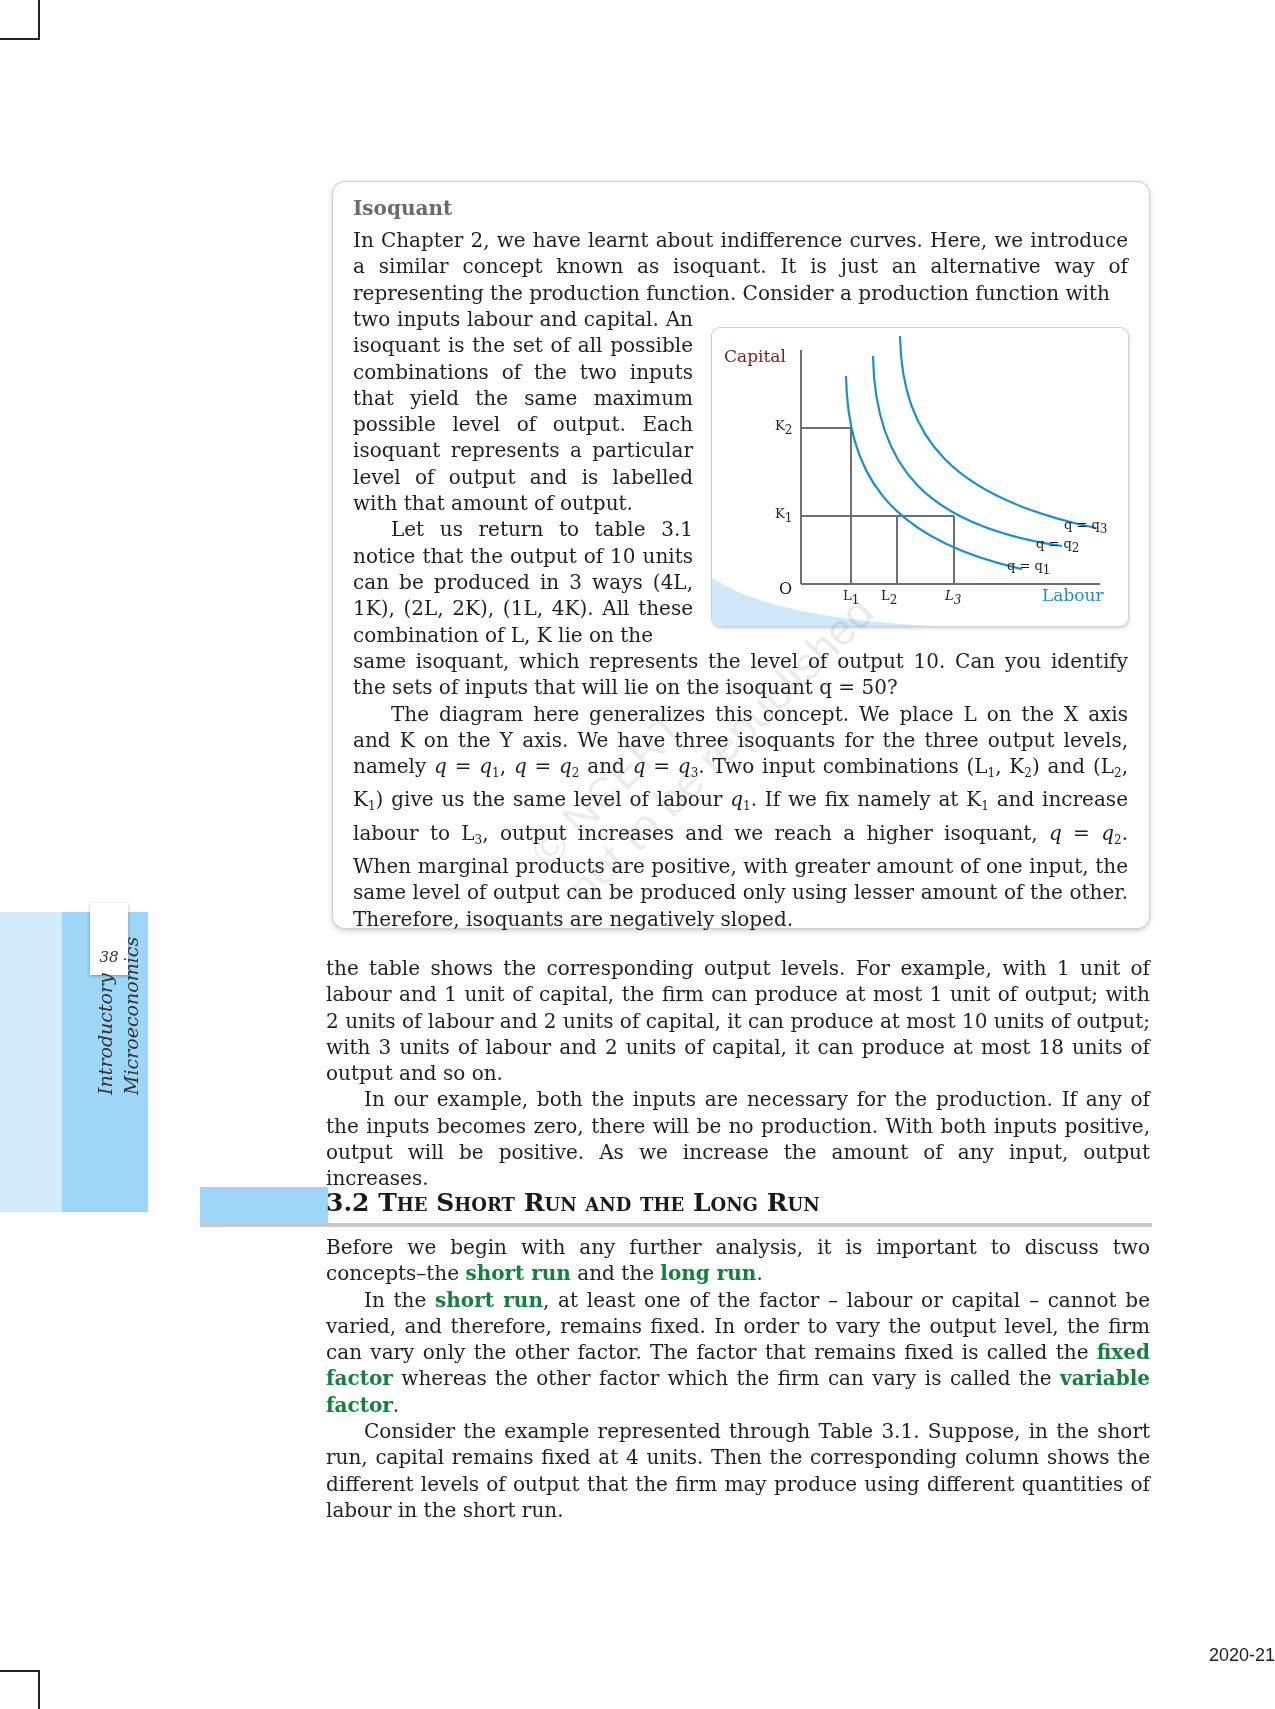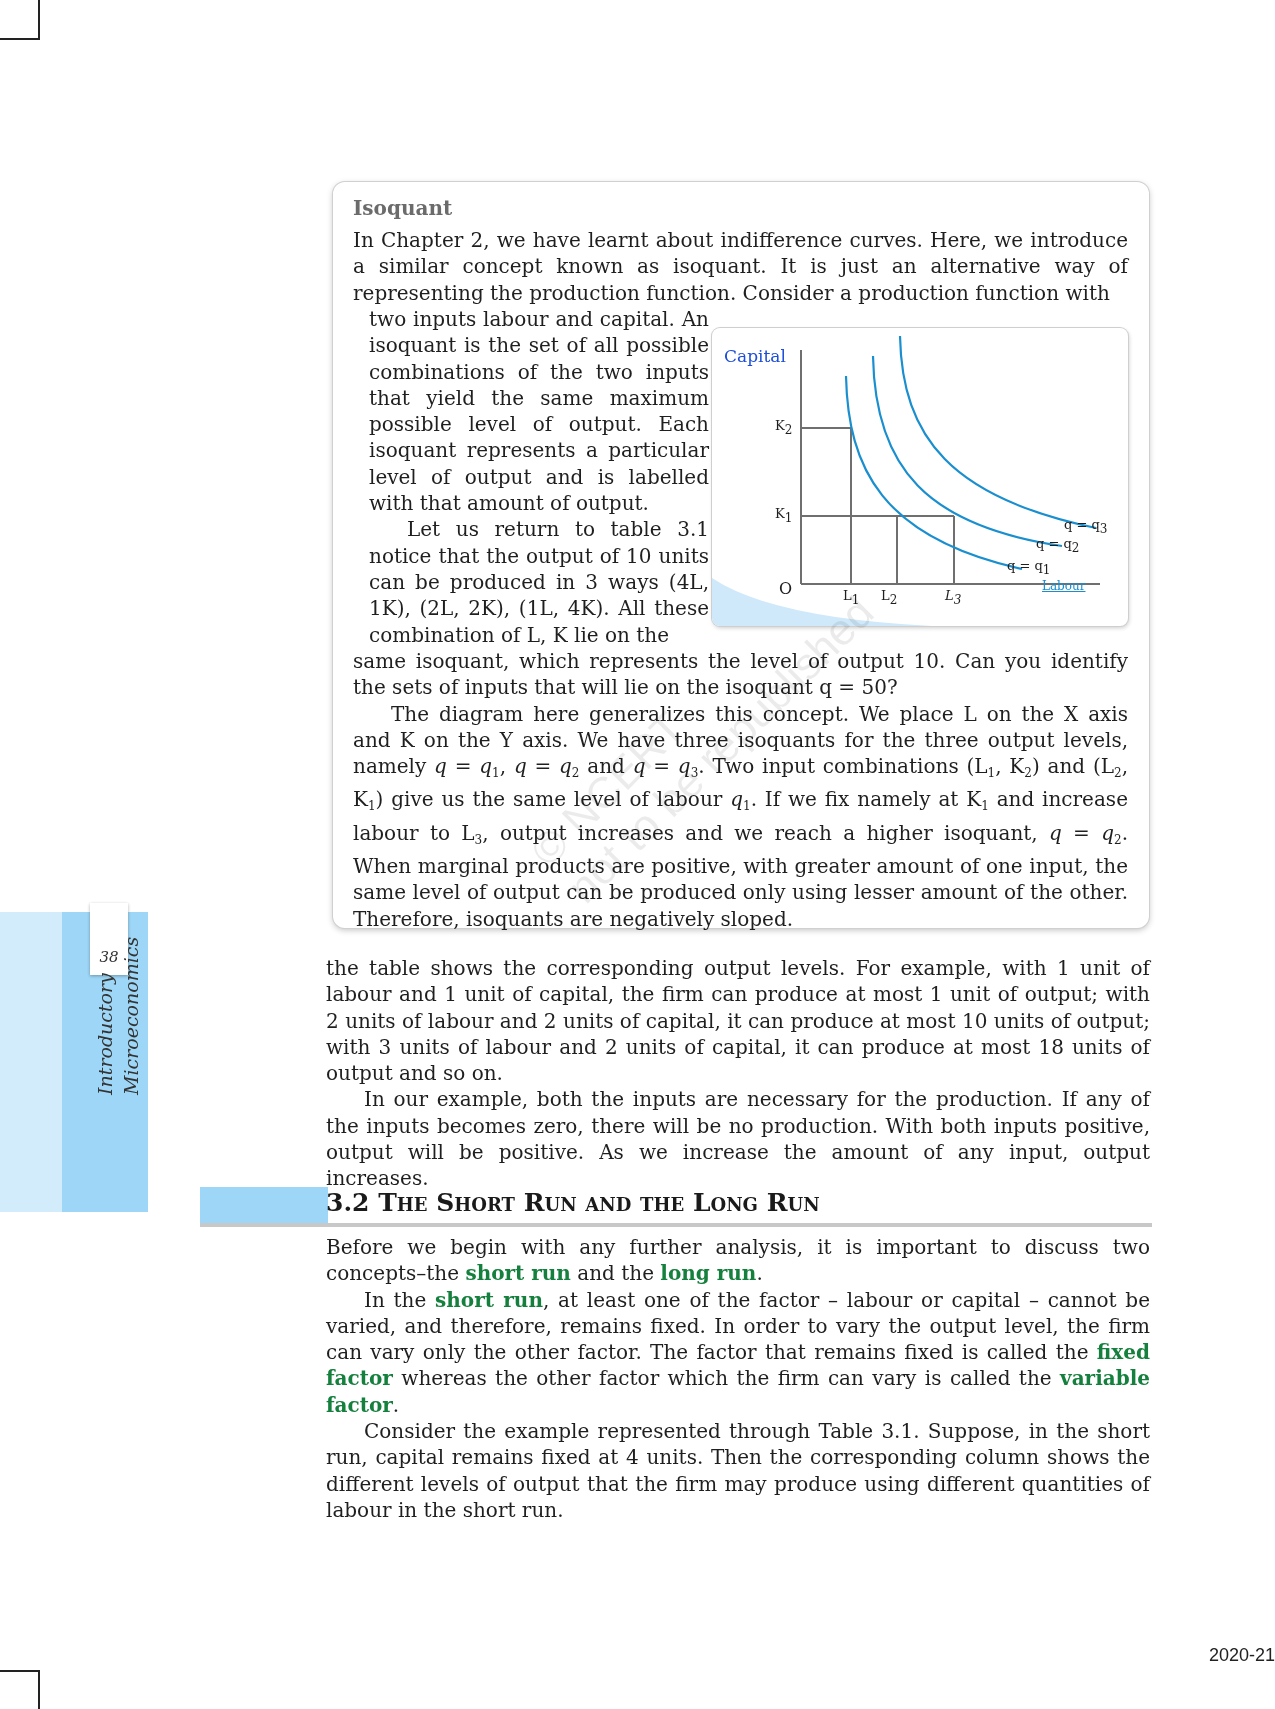--- a/index.html
+++ b/index.html
@@ -56,21 +56,21 @@
   <div>Microeconomics</div>
 </div>
 
 <div class="box"></div>
 <div class="box-title">Isoquant</div>
 
 <div class="para" style="left:353px;top:227px;width:775px;">
   <p>In Chapter 2, we have learnt about indifference curves. Here, we introduce a similar concept known as isoquant. It is just an alternative way of representing the production function. Consider a production function with</p>
 </div>
 
-<div class="para" style="left:353px;top:306px;width:340px;margin-left:16px;">
+<div class="para" style="left:353px;top:306px;width:340px;">
   <p>two inputs labour and capital. An isoquant is the set of all possible combinations of the two inputs that yield the same maximum possible level of output. Each isoquant represents a particular level of output and is labelled with that amount of output.</p>
   <p class="indent">Let us return to table 3.1 notice that the output of 10 units can be produced in 3 ways (4L, 1K), (2L, 2K), (1L, 4K). All these combination of L, K lie on the</p>
 </div>
 
 <div class="fig">
   <svg width="416" height="298" viewBox="0 0 416 298">
     <path d="M0,250 Q60,290 220,298 L0,298 Z" fill="#cfe9fa"></path>
 
     <line x1="89" y1="22" x2="89" y2="256" stroke="#6f6f6f" stroke-width="2"></line>
     <line x1="89" y1="256" x2="388" y2="256" stroke="#6f6f6f" stroke-width="2"></line>
@@ -78,22 +78,22 @@
     <line x1="89" y1="100" x2="139" y2="100" stroke="#6f6f6f" stroke-width="2"></line>
     <line x1="139" y1="100" x2="139" y2="256" stroke="#6f6f6f" stroke-width="2"></line>
     <line x1="89" y1="188" x2="242" y2="188" stroke="#6f6f6f" stroke-width="2"></line>
     <line x1="185" y1="188" x2="185" y2="256" stroke="#6f6f6f" stroke-width="2"></line>
     <line x1="242" y1="188" x2="242" y2="256" stroke="#6f6f6f" stroke-width="2"></line>
 
     <path d="M134,48 C136,140 170,210 310,241" fill="none" stroke="#1a8fcf" stroke-width="2.2"></path>
     <path d="M161,28 C163,140 215,198 350,218" fill="none" stroke="#1a8fcf" stroke-width="2.2"></path>
     <path d="M188,8 C190,110 240,170 384,200" fill="none" stroke="#1a8fcf" stroke-width="2.2"></path>
   </svg>
-  <div style="position:absolute;left:12px;top:18px;color:#1d4ed8;font-size:17px;">Capital</div>
-  <div style="position:absolute;left:330px;top:251px;color:#1a8fcf;font-size:12px;text-decoration:underline;">Labour</div>
+  <div style="position:absolute;left:12px;top:18px;color:#7f1d1d;font-size:17px;">Capital</div>
+  <div style="position:absolute;left:330px;top:257px;color:#1a8fcf;font-size:17px;">Labour</div>
   <div style="position:absolute;left:67px;top:251px;font-size:16px;">O</div>
   <div style="position:absolute;left:63px;top:90px;font-size:13px;">K<sub>2</sub></div>
   <div style="position:absolute;left:63px;top:178px;font-size:13px;">K<sub>1</sub></div>
   <div style="position:absolute;left:131px;top:260px;font-size:13px;">L<sub>1</sub></div>
   <div style="position:absolute;left:169px;top:260px;font-size:13px;">L<sub>2</sub></div>
   <div style="position:absolute;left:233px;top:260px;font-size:13px;font-style:italic;">L<sub>3</sub></div>
   <div style="position:absolute;left:352px;top:189px;font-size:13px;">q = q<sub>3</sub></div>
   <div style="position:absolute;left:324px;top:208px;font-size:13px;">q = q<sub>2</sub></div>
   <div style="position:absolute;left:295px;top:230px;font-size:13px;">q = q<sub>1</sub></div>
 </div>

